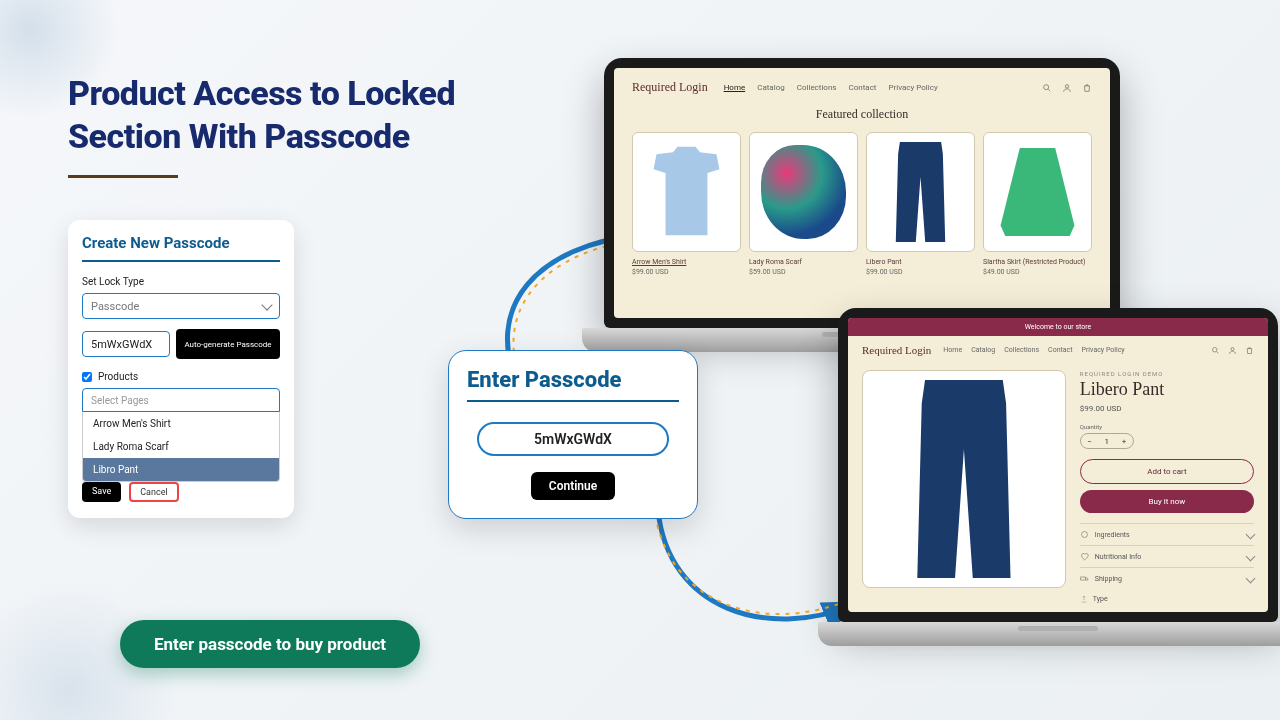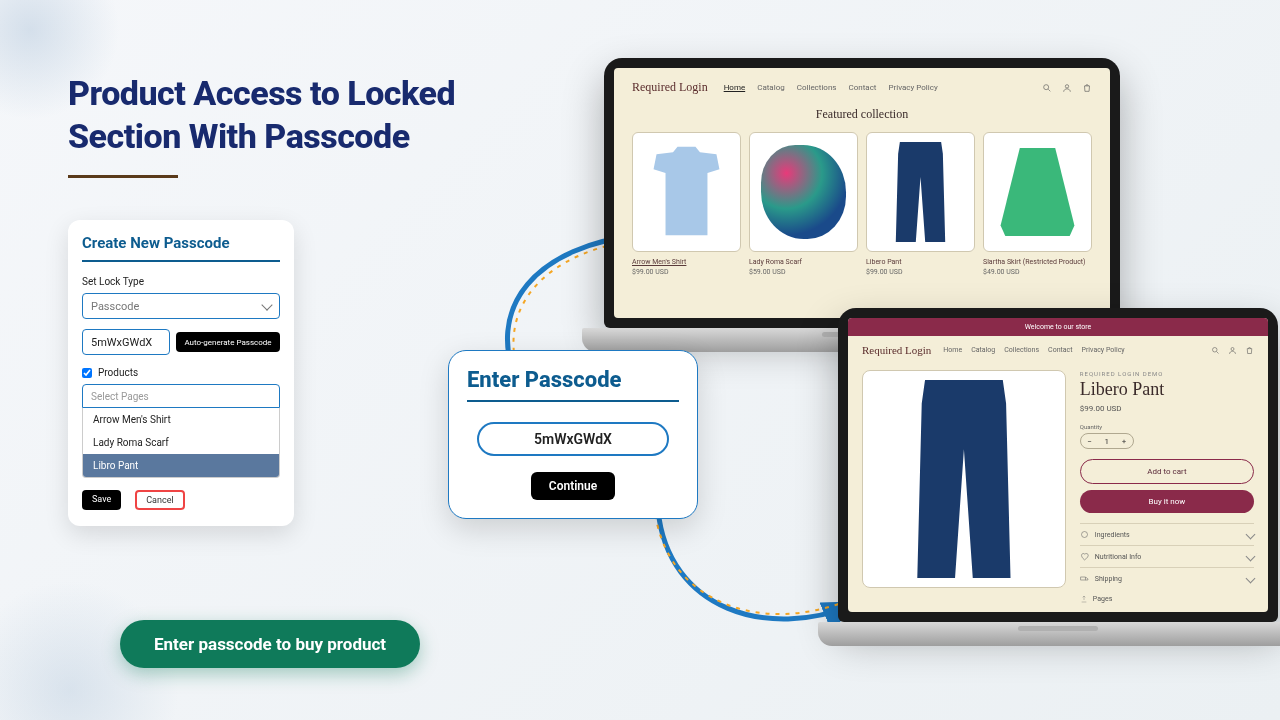--- a/index.html
+++ b/index.html
@@ -11,30 +11,30 @@
 .headline .underline { width: 110px; height: 3px; background: #5a3a1a; margin-top: 18px; }
 
 
 .create-card { position: absolute; left: 68px; top: 220px; width: 226px; background: #fff; border-radius: 12px; box-shadow: 0 8px 24px rgba(0,0,0,.12); padding: 14px 14px 16px; }
 .create-card .card-title { font-size: 15px; font-weight: 700; color: #0d5c8f; border-bottom: 2px solid #0d5c8f; padding-bottom: 8px; margin-bottom: 14px; }
 .form-label { font-size: 10px; color: #222; margin-bottom: 6px; }
 .select { width: 100%; height: 26px; border: 1.5px solid #1e79c2; border-radius: 4px; padding: 0 8px; font-size: 11px; color: #777; display: flex; align-items: center; justify-content: space-between; margin-bottom: 10px; }
 .select .chevron { width: 8px; height: 8px; border-right: 1.5px solid #777; border-bottom: 1.5px solid #777; transform: rotate(45deg); margin-top: -3px; }
 .inline-row { display: flex; gap: 6px; align-items: center; margin-bottom: 12px; }
 .code-input { height: 26px; border: 1.5px solid #1e79c2; border-radius: 4px; padding: 0 8px; font-size: 11px; color: #222; flex: 0 0 88px; display: flex; align-items: center; }
-.auto-btn { flex: 1; height: 20px; background: #000; color: #fff; font-size: 8px; border-radius: 4px; display: flex; align-items: center; justify-content: center; padding: 0 6px; }
+.auto-btn { flex: 1; height: 30px; background: #000; color: #fff; font-size: 8px; border-radius: 4px; display: flex; align-items: center; justify-content: center; padding: 0 6px; }
 .check-row { display: flex; align-items: center; gap: 6px; margin-bottom: 6px; }
 .check-row input { width: 10px; height: 10px; }
 .check-row span { font-size: 10px; color: #222; }
 .combo { position: relative; }
 .combo-input { width: 100%; height: 24px; border: 1.5px solid #1e79c2; border-radius: 4px 4px 0 0; padding: 0 8px; font-size: 10px; color: #999; display: flex; align-items: center; }
 .combo-list { border: 1px solid #ccc; border-top: none; border-radius: 0 0 4px 4px; overflow: hidden; }
 .combo-list .opt { padding: 6px 10px; font-size: 10px; color: #222; }
 .combo-list .opt.selected { background: #5a789e; color: #fff; }
-.btn-row { display: flex; gap: 14px; margin-top: 12px; }
+.btn-row { display: flex; gap: 8px; }
 .save-btn { background: #000; color: #fff; font-size: 9px; padding: 4px 10px; border-radius: 4px; }
 .cancel-btn { background: #fff; color: #333; font-size: 9px; padding: 3px 9px; border: 2px solid #ef4444; border-radius: 4px; }
 
 
 .cta-pill { position: absolute; left: 120px; top: 620px; background: #0f7a5a; color: #fff; padding: 14px 34px; border-radius: 26px; font-size: 17px; font-weight: 700; box-shadow: 0 6px 18px rgba(15,122,90,.35); }
 
 
 .enter-card { position: absolute; left: 448px; top: 350px; width: 250px; background: #fff; border: 1.5px solid #1e79c2; border-radius: 18px; padding: 16px 18px 18px; box-shadow: 0 10px 30px rgba(0,0,0,.15); z-index: 30; }
 .enter-card .etitle { font-size: 22px; font-weight: 800; color: #0d5c8f; border-bottom: 2px solid #0d5c8f; padding-bottom: 8px; margin-bottom: 20px; }
 .enter-field { height: 34px; border: 2px solid #1e79c2; border-radius: 17px; display: flex; align-items: center; justify-content: center; font-size: 14px; color: #222; font-weight: 600; margin: 0 10px; }
@@ -309,20 +309,20 @@
                 <rect x="2" y="8" width="12" height="8"></rect>
                 <path d="M14 10h4l3 3v3h-7"></path>
               </svg>
             <span>Shipping</span>
               <span class="chev"></span>
           </div>
           <div class="pd-share">
             <svg viewBox="0 0 24 24" style="width:8px;height:8px;stroke:#555;fill:none">
                 <path d="M12 3v12M8 7l4-4 4 4M5 21h14"></path>
               </svg>
-            <span>Pages</span>
+            <span>Type</span>
           </div>
         </div>
       </div>
     </div>
   </div>
   <div class="base"></div>
 </div>
 
 </body></html>

